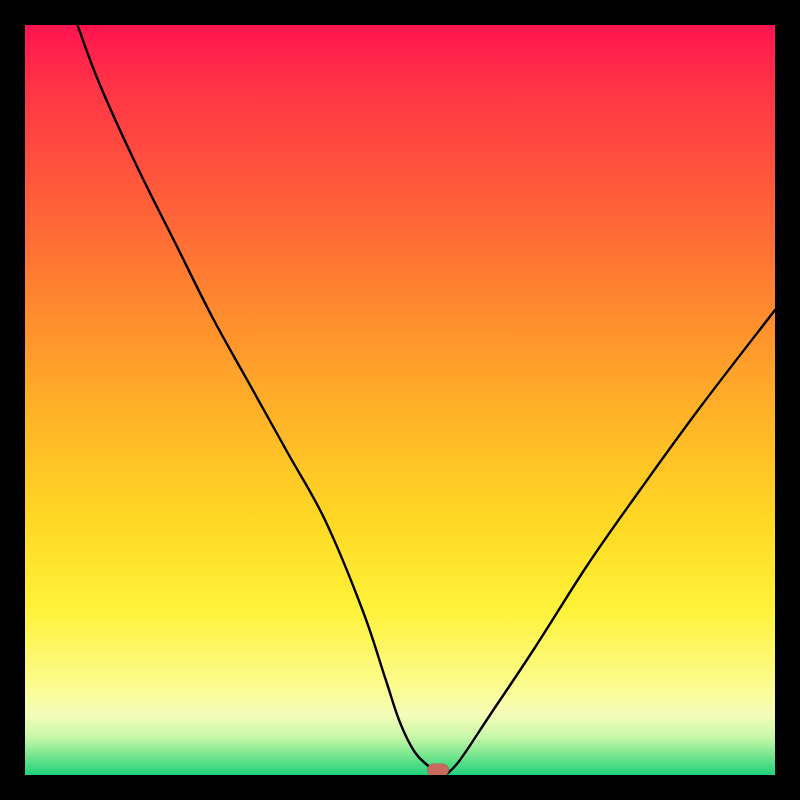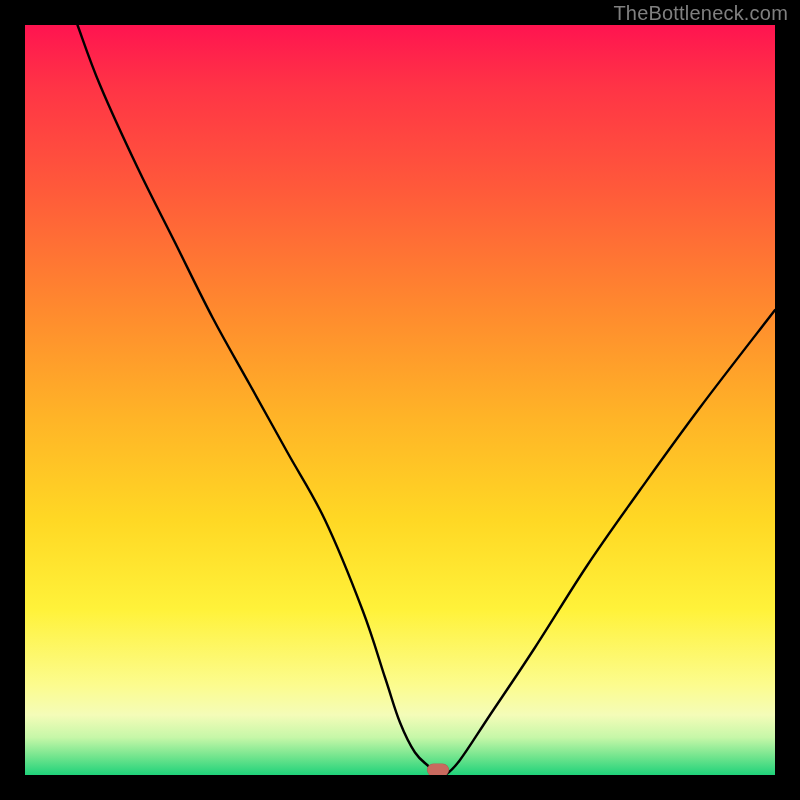--- a/index.html
+++ b/index.html
@@ -78,21 +78,20 @@
     border-radius: 7px;
     transform: translate(-50%, -50%);
     box-shadow: 0 0 0 0.5px rgba(0,0,0,0.15) inset;
   }
 </style>
 </head>
 <body>
 
 <div class="frame">
 
-  <div class="watermark">TheBottleneck.com</div>
 
   <div class="plot-area">
     <div class="grad"></div>
 
     <svg class="curve-svg" viewBox="0 0 750 750" preserveAspectRatio="none">
       <path id="curve-path" class="curve-path" d="M 52.5 0.0 C 56.6 10.8, 64.2 34.4, 75.0 60.0 C 85.8 85.7, 99.0 114.2, 112.5 142.5 C 126.0 170.8, 136.5 190.5, 150.0 217.5 C 163.5 244.5, 174.0 266.9, 187.5 292.5 C 201.0 318.1, 211.5 335.7, 225.0 360.0 C 238.5 384.3, 249.0 403.2, 262.5 427.5 C 276.0 451.8, 286.5 466.6, 300.0 495.0 C 313.5 523.4, 326.7 556.6, 337.5 585.0 C 348.3 613.4, 353.3 632.3, 360.0 652.5 C 366.8 672.8, 369.6 684.0, 375.0 697.5 C 380.4 711.0, 384.6 719.4, 390.0 727.5 C 395.4 735.6, 400.9 738.5, 405.0 742.5 C 409.1 746.5, 409.8 748.6, 412.5 750.0 C 415.2 751.4, 416.0 752.7, 420.0 750.0 C 424.1 747.3, 426.9 745.8, 435.0 735.0 C 443.1 724.2, 451.5 710.3, 465.0 690.0 C 478.5 669.8, 492.5 649.5, 510.0 622.5 C 527.6 595.5, 543.6 568.4, 562.5 540.0 C 581.4 511.6, 594.8 493.4, 615.0 465.0 C 635.3 436.6, 650.7 414.9, 675.0 382.5 C 699.3 350.1, 736.5 302.6, 750.0 285.0"></path>
     </svg>
 
     <div id="marker" class="marker" style="left: 412.5px; top: 745px;"></div>
   </div>

